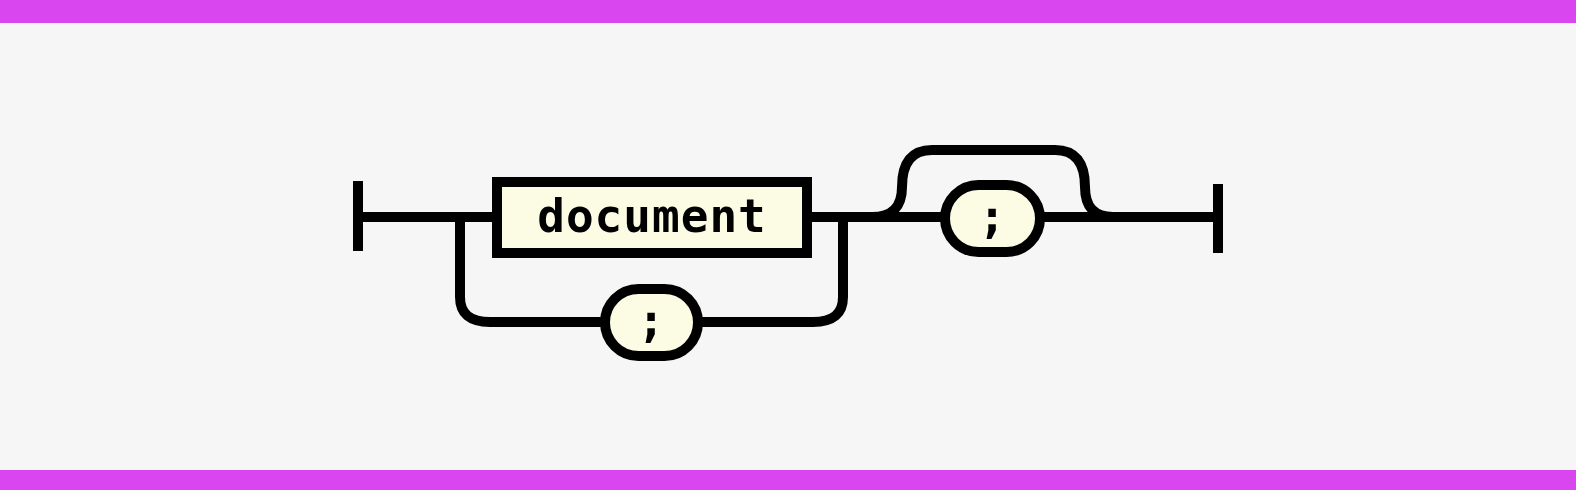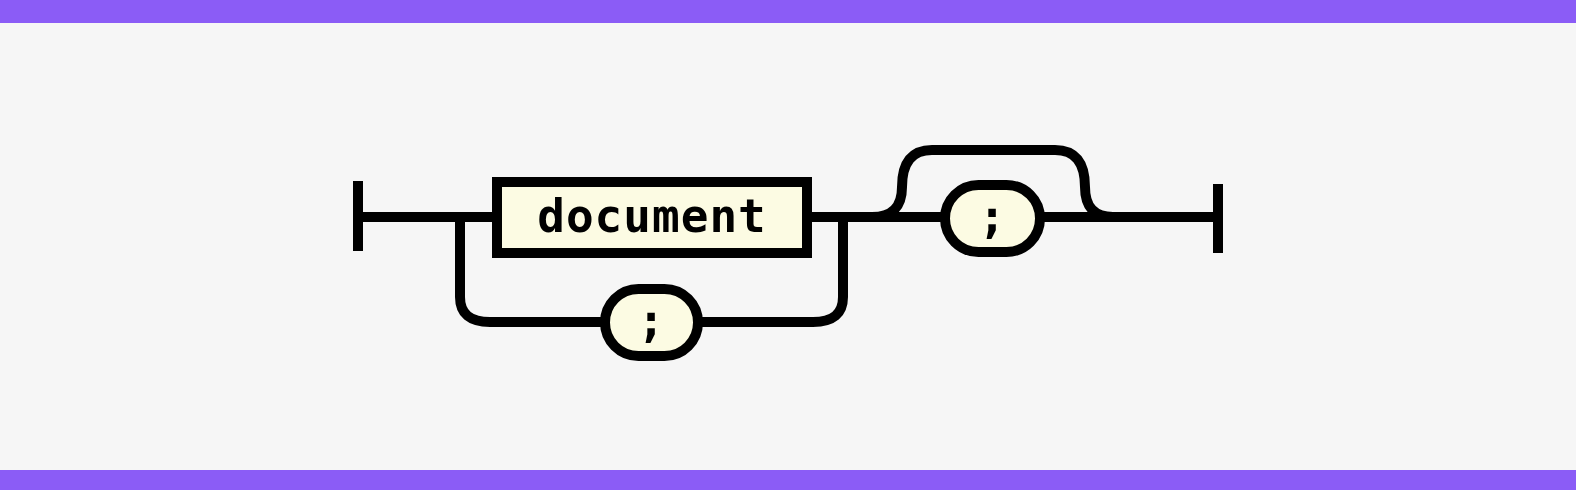--- a/index.html
+++ b/index.html
@@ -11,21 +11,21 @@
   body {
     width: 1576px;
     height: 490px;
     overflow: hidden;
     font-family: "DejaVu Sans", sans-serif;
   }
   #page {
     position: relative;
     width: 1576px;
     height: 490px;
-    background: #8b5cf6;
+    background: #d946ef;
   }
   #canvas-band {
     position: absolute;
     left: 0;
     top: 23px;
     width: 1576px;
     height: 447px;
     background: #f6f6f6;
   }
   #diagram-svg {

